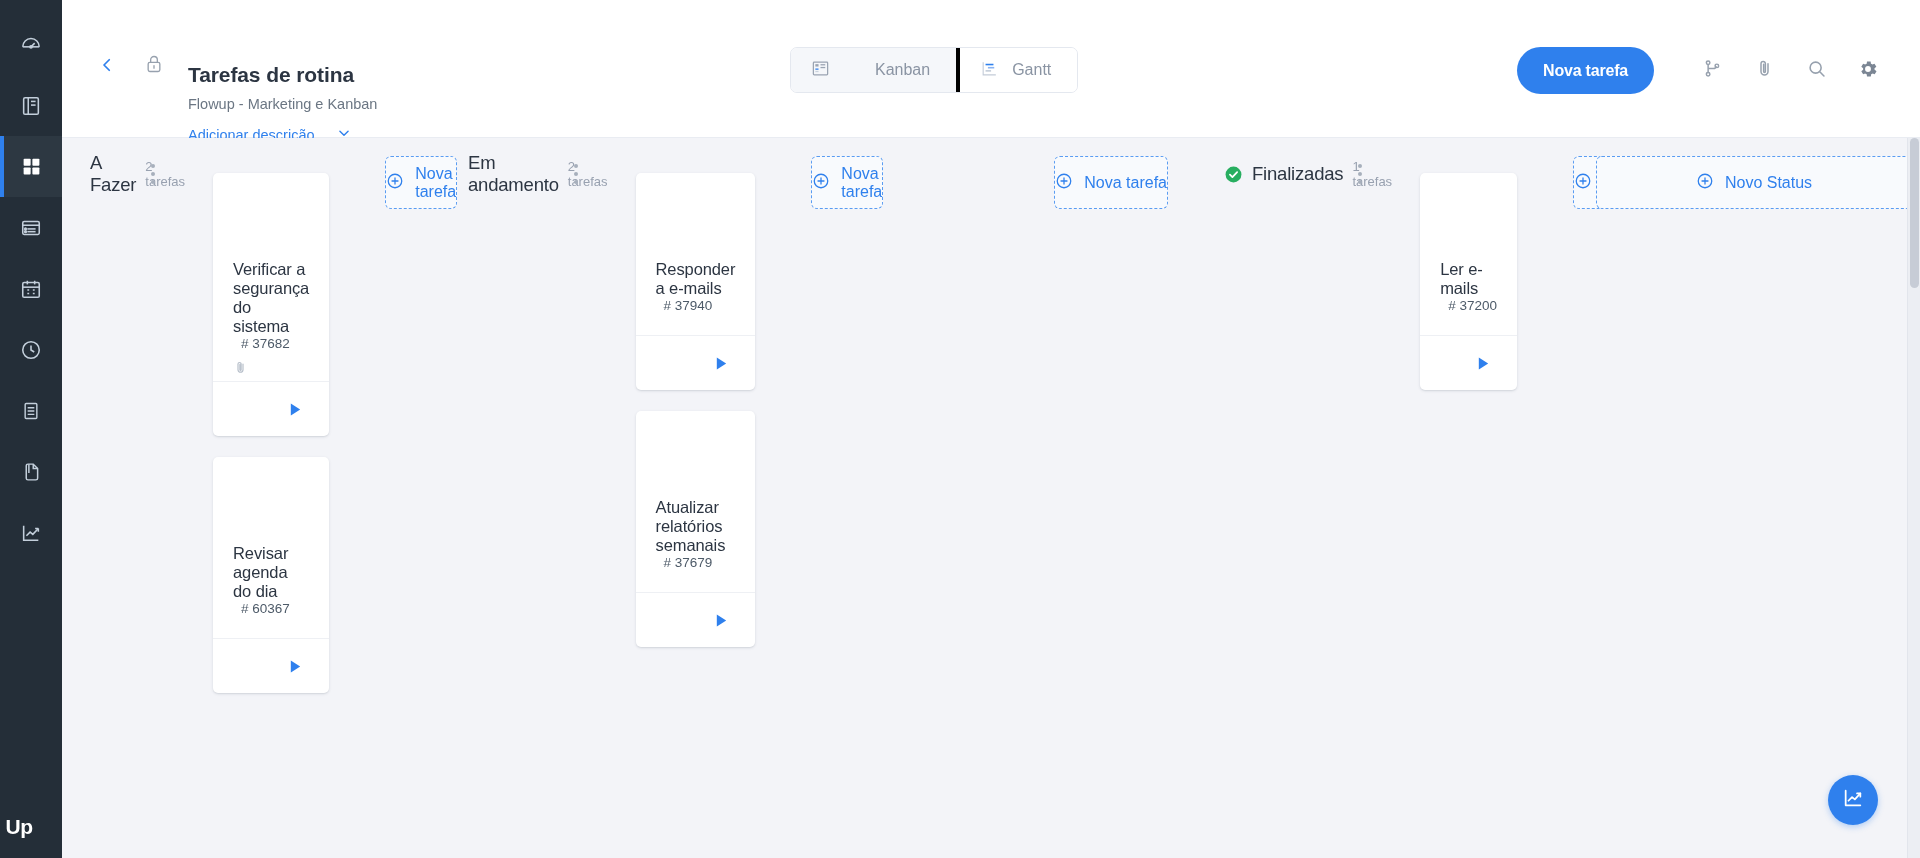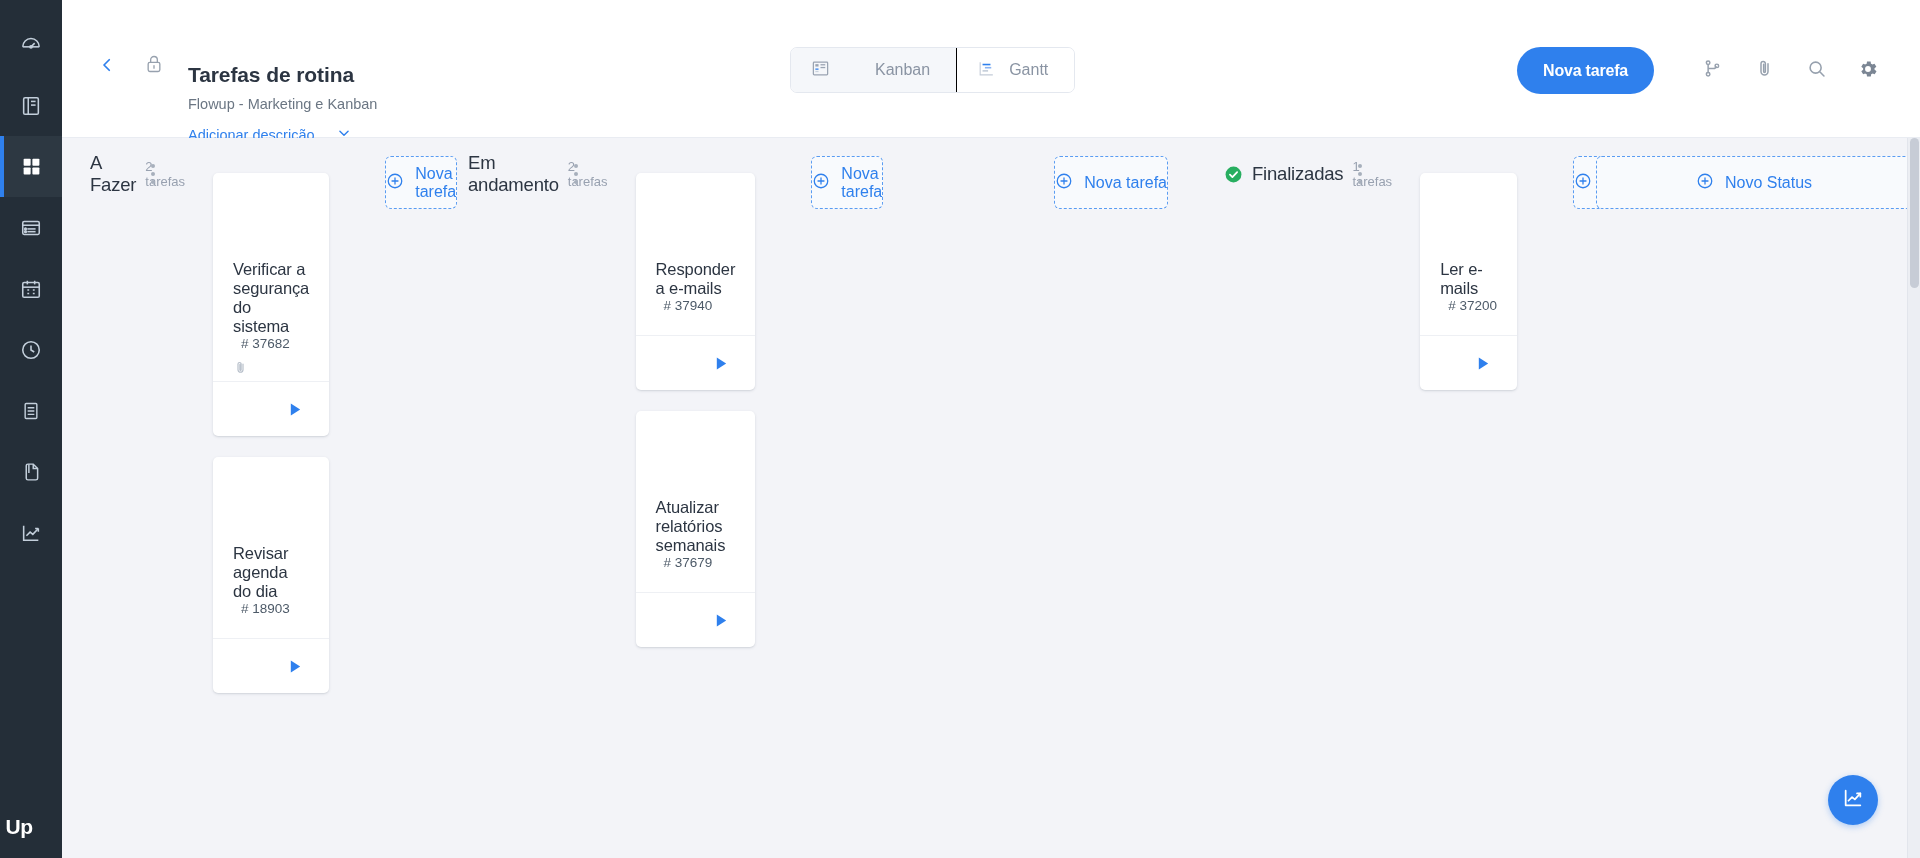--- a/index.html
+++ b/index.html
@@ -68,21 +68,21 @@
     position: absolute; left: 728px; top: 47px;
     display: flex; border: 1px solid #e4e8ef; border-radius: 7px; overflow: hidden;
     background: #ffffff; height: 46px;
   }
   .view-tab {
     display: flex; align-items: center; gap: 13px;
     padding: 0 26px 0 20px; font-size: 16px; color: #8a94a3;
     cursor: pointer; background: #ffffff; height: 100%;
   }
   .view-tab.active { background: #f5f7fa; gap: 45px; }
-  .view-tab + .view-tab { border-left: 1px solid #000000; }
+  .view-tab + .view-tab { border-left: 4px solid #000000; }
 
   .hdr-right {
     position: absolute; right: 26px; top: 47px;
     display: flex; align-items: center; gap: 0;
   }
   .btn-primary {
     background: #2f80ed; color: #ffffff; border: none; border-radius: 24px;
     height: 47px; padding: 0 26px; font-size: 16px; font-weight: 700;
     font-family: "Liberation Sans", sans-serif; cursor: pointer; letter-spacing: -0.2px;
   }
@@ -411,21 +411,21 @@
                       <path d="M3 1.5l10 6.5-10 6.5z"></path>
                     </svg>
                 </span>
               </div>
             </div>
 
             <div class="card">
               <div class="card-main">
                 <div class="card-title-row">
                   <span class="card-title">Revisar agenda do dia</span>
-                  <span class="card-id"># 18903</span>
+                  <span class="card-id"># 60367</span>
                 </div>
                 <div class="card-spacer"></div>
               </div>
               <div class="card-foot">
                 <span class="play">
                   <svg width="15" height="15" viewBox="0 0 16 16" fill="#2f80ed">
                       <path d="M3 1.5l10 6.5-10 6.5z"></path>
                     </svg>
                 </span>
               </div>

